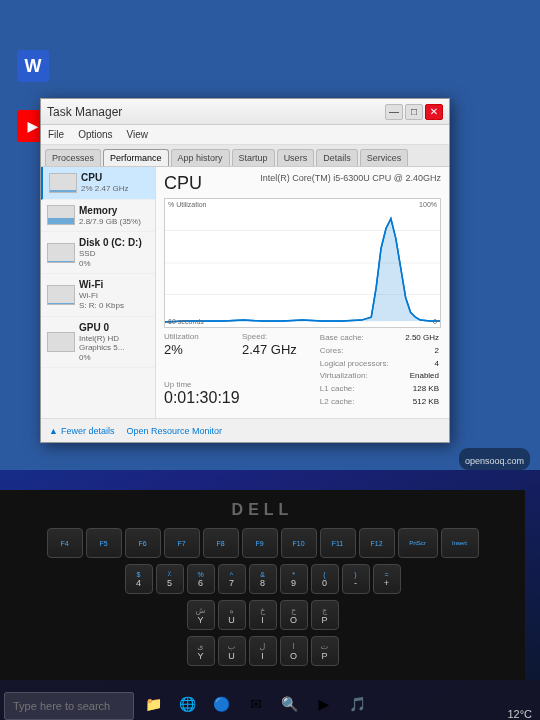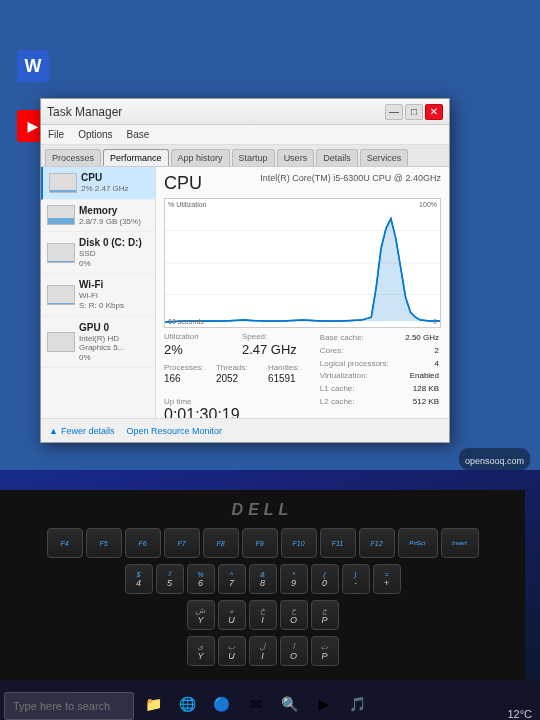--- a/index.html
+++ b/index.html
@@ -476,21 +476,20 @@
       left: 0;
       right: 15px;
       height: 190px;
       background: #111;
       display: flex;
       flex-direction: column;
       justify-content: center;
       padding: 8px 6px;
       gap: 3px;
       z-index: 6;
-      font-style: italic;
     }
 
     .fn-key { color: #4af; font-size: 7px; }
 
     
     .opensooq-logo {
       position: absolute;
       bottom: 250px;
       right: 10px;
       z-index: 20;
@@ -543,21 +542,21 @@
         <div class="tm-controls">
           <div class="tm-btn">—</div>
           <div class="tm-btn">□</div>
           <div class="tm-btn close">✕</div>
         </div>
       </div>
 
       <div class="tm-menubar">
         <span class="tm-menu-item">File</span>
         <span class="tm-menu-item">Options</span>
-        <span class="tm-menu-item">Base</span>
+        <span class="tm-menu-item">View</span>
       </div>
 
       <div class="tm-tabs">
         <div class="tm-tab">Processes</div>
         <div class="tm-tab active">Performance</div>
         <div class="tm-tab">App history</div>
         <div class="tm-tab">Startup</div>
         <div class="tm-tab">Users</div>
         <div class="tm-tab">Details</div>
         <div class="tm-tab">Services</div>
@@ -647,35 +646,21 @@
               <div class="tm-stats-row">
                 <div class="tm-stat-col">
                   <div class="tm-stat-label">Utilization</div>
                   <div class="tm-stat-value">2%</div>
                 </div>
                 <div class="tm-stat-col">
                   <div class="tm-stat-label">Speed:</div>
                   <div class="tm-stat-value">2.47 GHz</div>
                 </div>
               </div>
-              <div class="tm-stats-row" style="margin-top:6px;">
-                <div class="tm-stat-col">
-                  <div class="tm-stat-label">Processes:</div>
-                  <div class="tm-stat-value small">166</div>
-                </div>
-                <div class="tm-stat-col">
-                  <div class="tm-stat-label">Threads:</div>
-                  <div class="tm-stat-value small">2052</div>
-                </div>
-                <div class="tm-stat-col">
-                  <div class="tm-stat-label">Handles:</div>
-                  <div class="tm-stat-value small">61591</div>
-                </div>
-              </div>
-              <div style="margin-top:12px;">
+              <div style="margin-top:23px;">
                 <div class="tm-uptime-label">Up time</div>
                 <div class="tm-uptime-value">0:01:30:19</div>
               </div>
             </div>
             <div class="tm-stats-right">
               <div class="tm-right-stats">
                 <table>
                   <tbody>
                       <tr>
                         <td>Base cache:</td>

